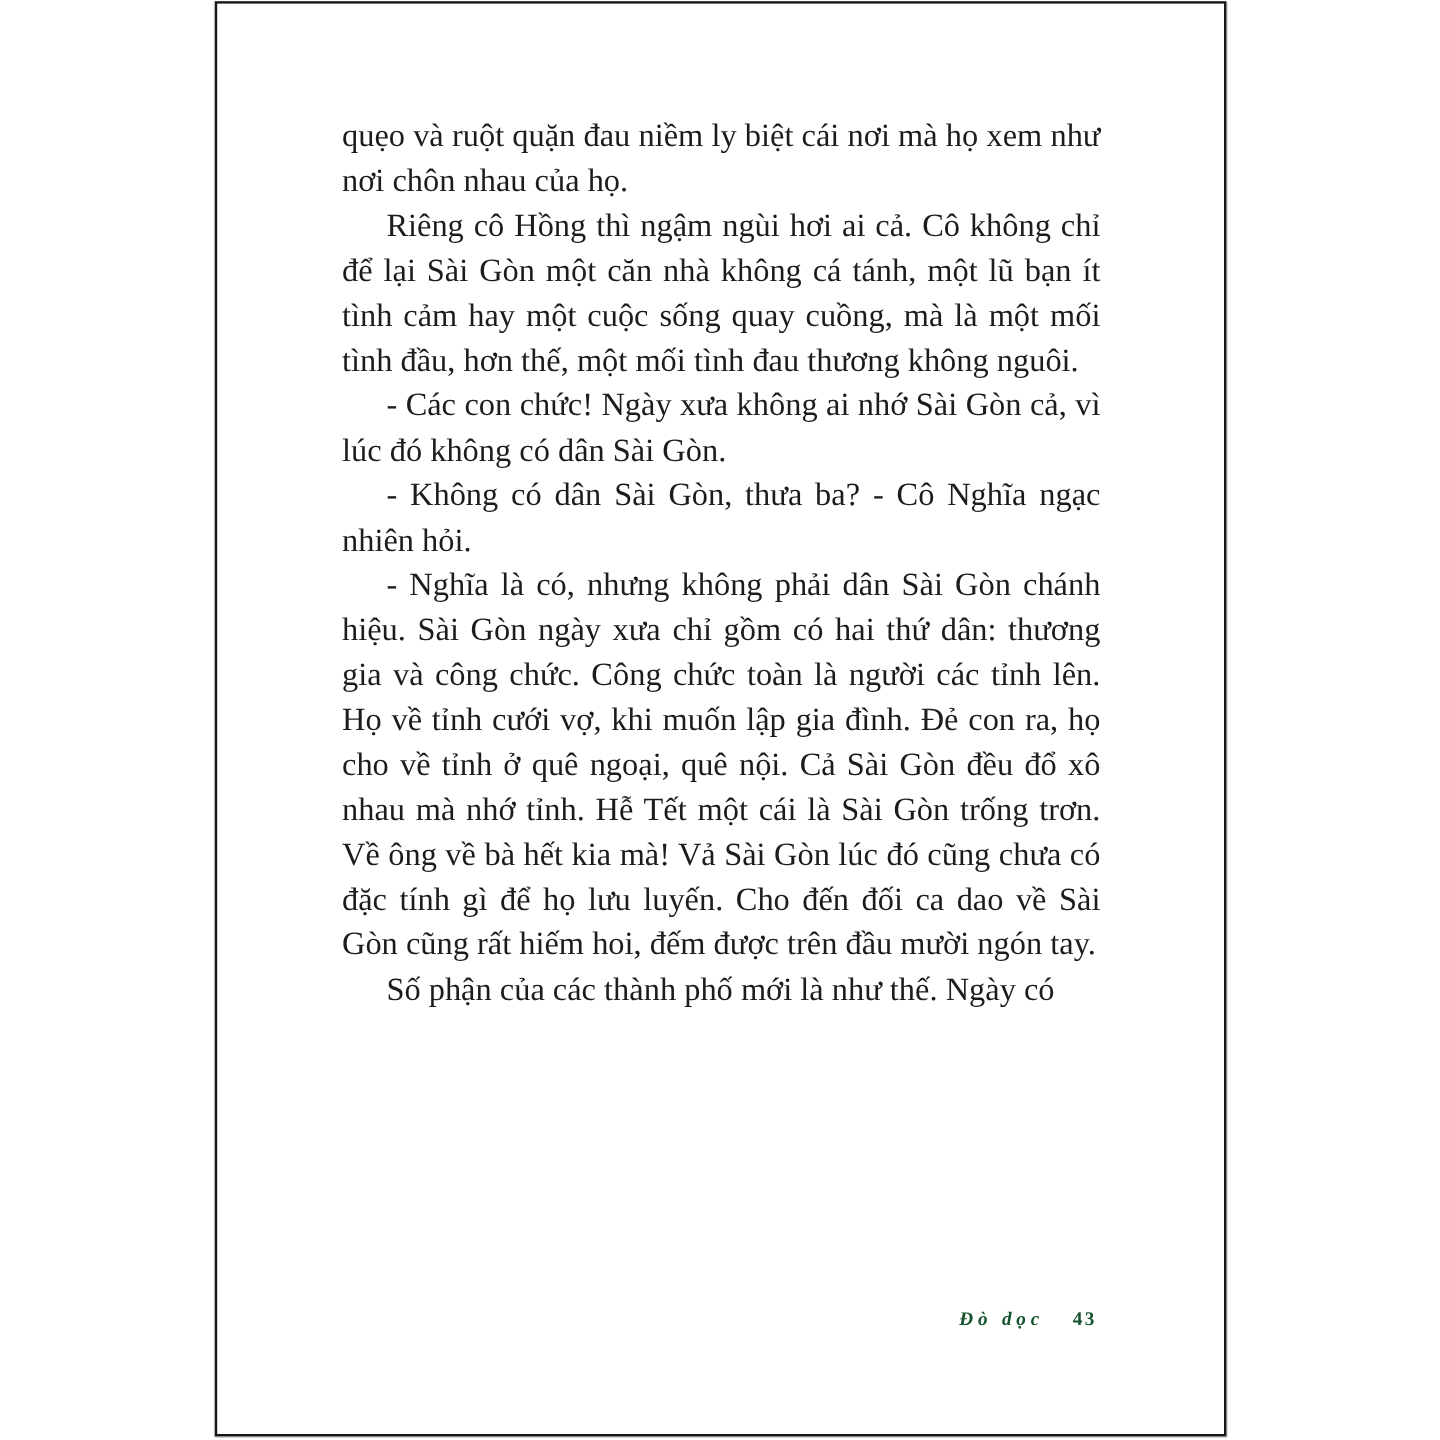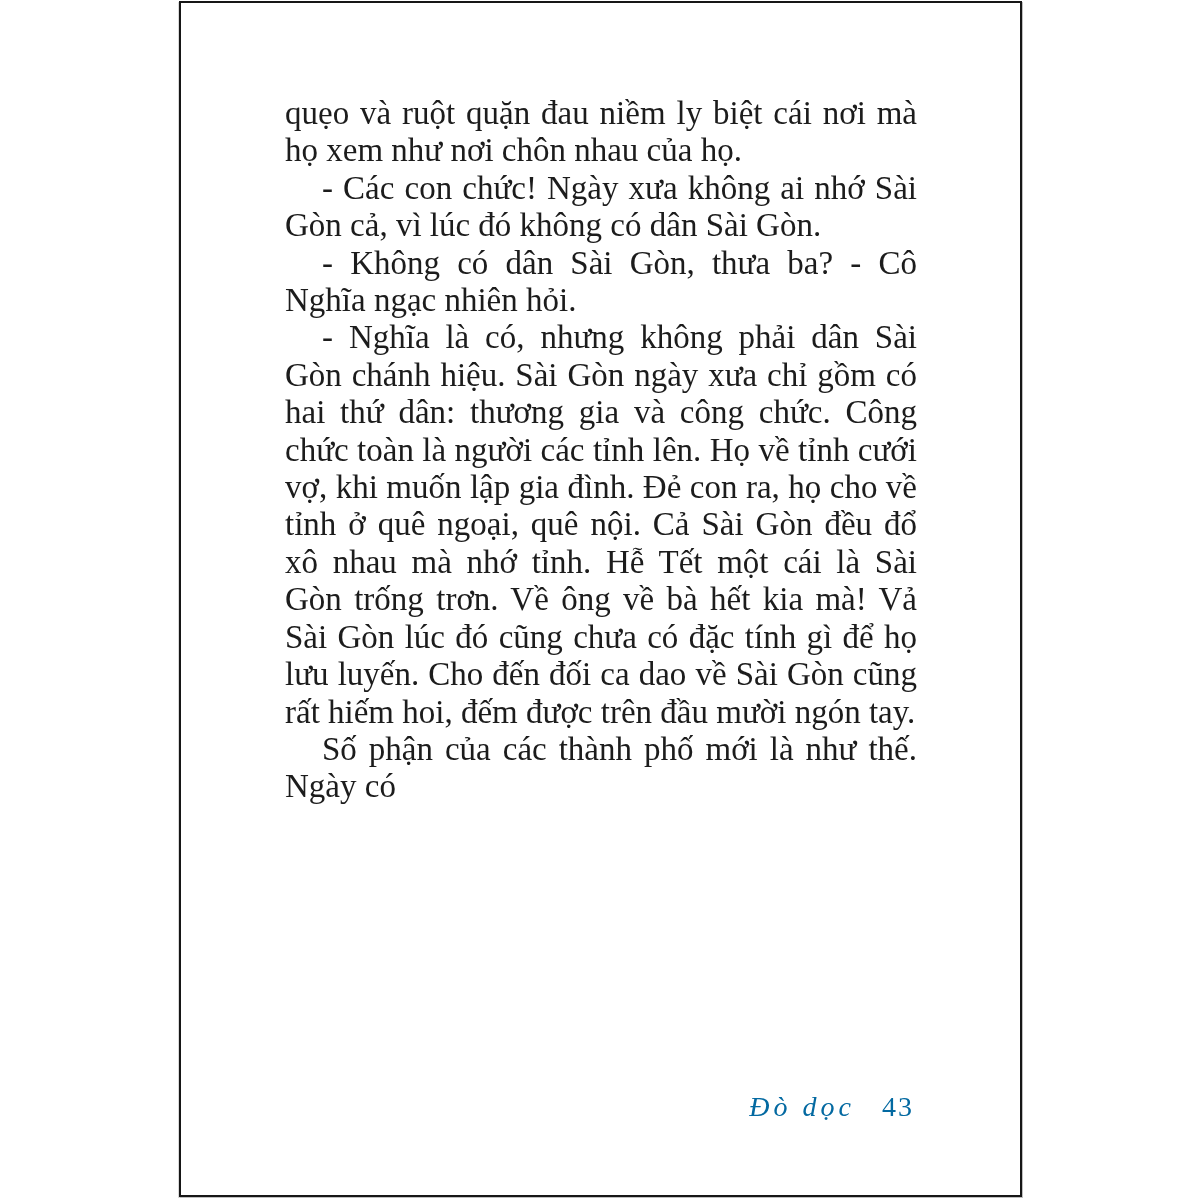--- a/index.html
+++ b/index.html
@@ -26,58 +26,60 @@
     background: #ffffff;
     border: 2px solid #161616;
     box-shadow: 1px 1px 0 #bfbfbf, -1px 1px 0 #d9d9d9;
   }
   .text-column {
     position: absolute;
     left: 104px;
     top: 92px;
     width: 632px;
     color: #1c1c1c;
-    font-size: 33px;
+    font-size: 27px;
     line-height: 37.4px;
     text-align: justify;
     text-justify: inter-word;
   }
   .text-column p {
     margin: 0;
     padding: 0;
     text-indent: 37px;
   }
   .text-column p.opening {
     text-indent: 0;
   }
   .page-footer {
     position: absolute;
     top: 1088px;
     right: 106px;
-    color: #0369a1;
-    font-size: 28px;
+    color: #14532d;
+    font-size: 16px;
     white-space: nowrap;
+    font-weight: bold;
   }
   .book-title {
     font-style: italic;
     letter-spacing: 4px;
   }
   .page-number {
     margin-left: 20px;
     letter-spacing: 2px;
   }
 </style>
 </head>
 <body>
 
 <div class="canvas">
   <div class="page-frame">
 
     <div class="text-column">
       <p class="opening">quẹo và ruột quặn đau niềm ly biệt cái nơi mà họ xem như nơi chôn nhau của họ.</p>
+      <p>Riêng cô Hồng thì ngậm ngùi hơi ai cả. Cô không chỉ để lại Sài Gòn một căn nhà không cá tánh, một lũ bạn ít tình cảm hay một cuộc sống quay cuồng, mà là một mối tình đầu, hơn thế, một mối tình đau thương không nguôi.</p>
       <p>- Các con chức! Ngày xưa không ai nhớ Sài Gòn cả, vì lúc đó không có dân Sài Gòn.</p>
       <p>- Không có dân Sài Gòn, thưa ba? - Cô Nghĩa ngạc nhiên hỏi.</p>
       <p>- Nghĩa là có, nhưng không phải dân Sài Gòn chánh hiệu. Sài Gòn ngày xưa chỉ gồm có hai thứ dân: thương gia và công chức. Công chức toàn là người các tỉnh lên. Họ về tỉnh cưới vợ, khi muốn lập gia đình. Đẻ con ra, họ cho về tỉnh ở quê ngoại, quê nội. Cả Sài Gòn đều đổ xô nhau mà nhớ tỉnh. Hễ Tết một cái là Sài Gòn trống trơn. Về ông về bà hết kia mà! Vả Sài Gòn lúc đó cũng chưa có đặc tính gì để họ lưu luyến. Cho đến đối ca dao về Sài Gòn cũng rất hiếm hoi, đếm được trên đầu mười ngón tay.</p>
       <p>Số phận của các thành phố mới là như thế. Ngày có</p>
     </div>
 
     <div class="page-footer">
       <span class="book-title">Đò dọc</span>
       <span class="page-number">43</span>
     </div>

